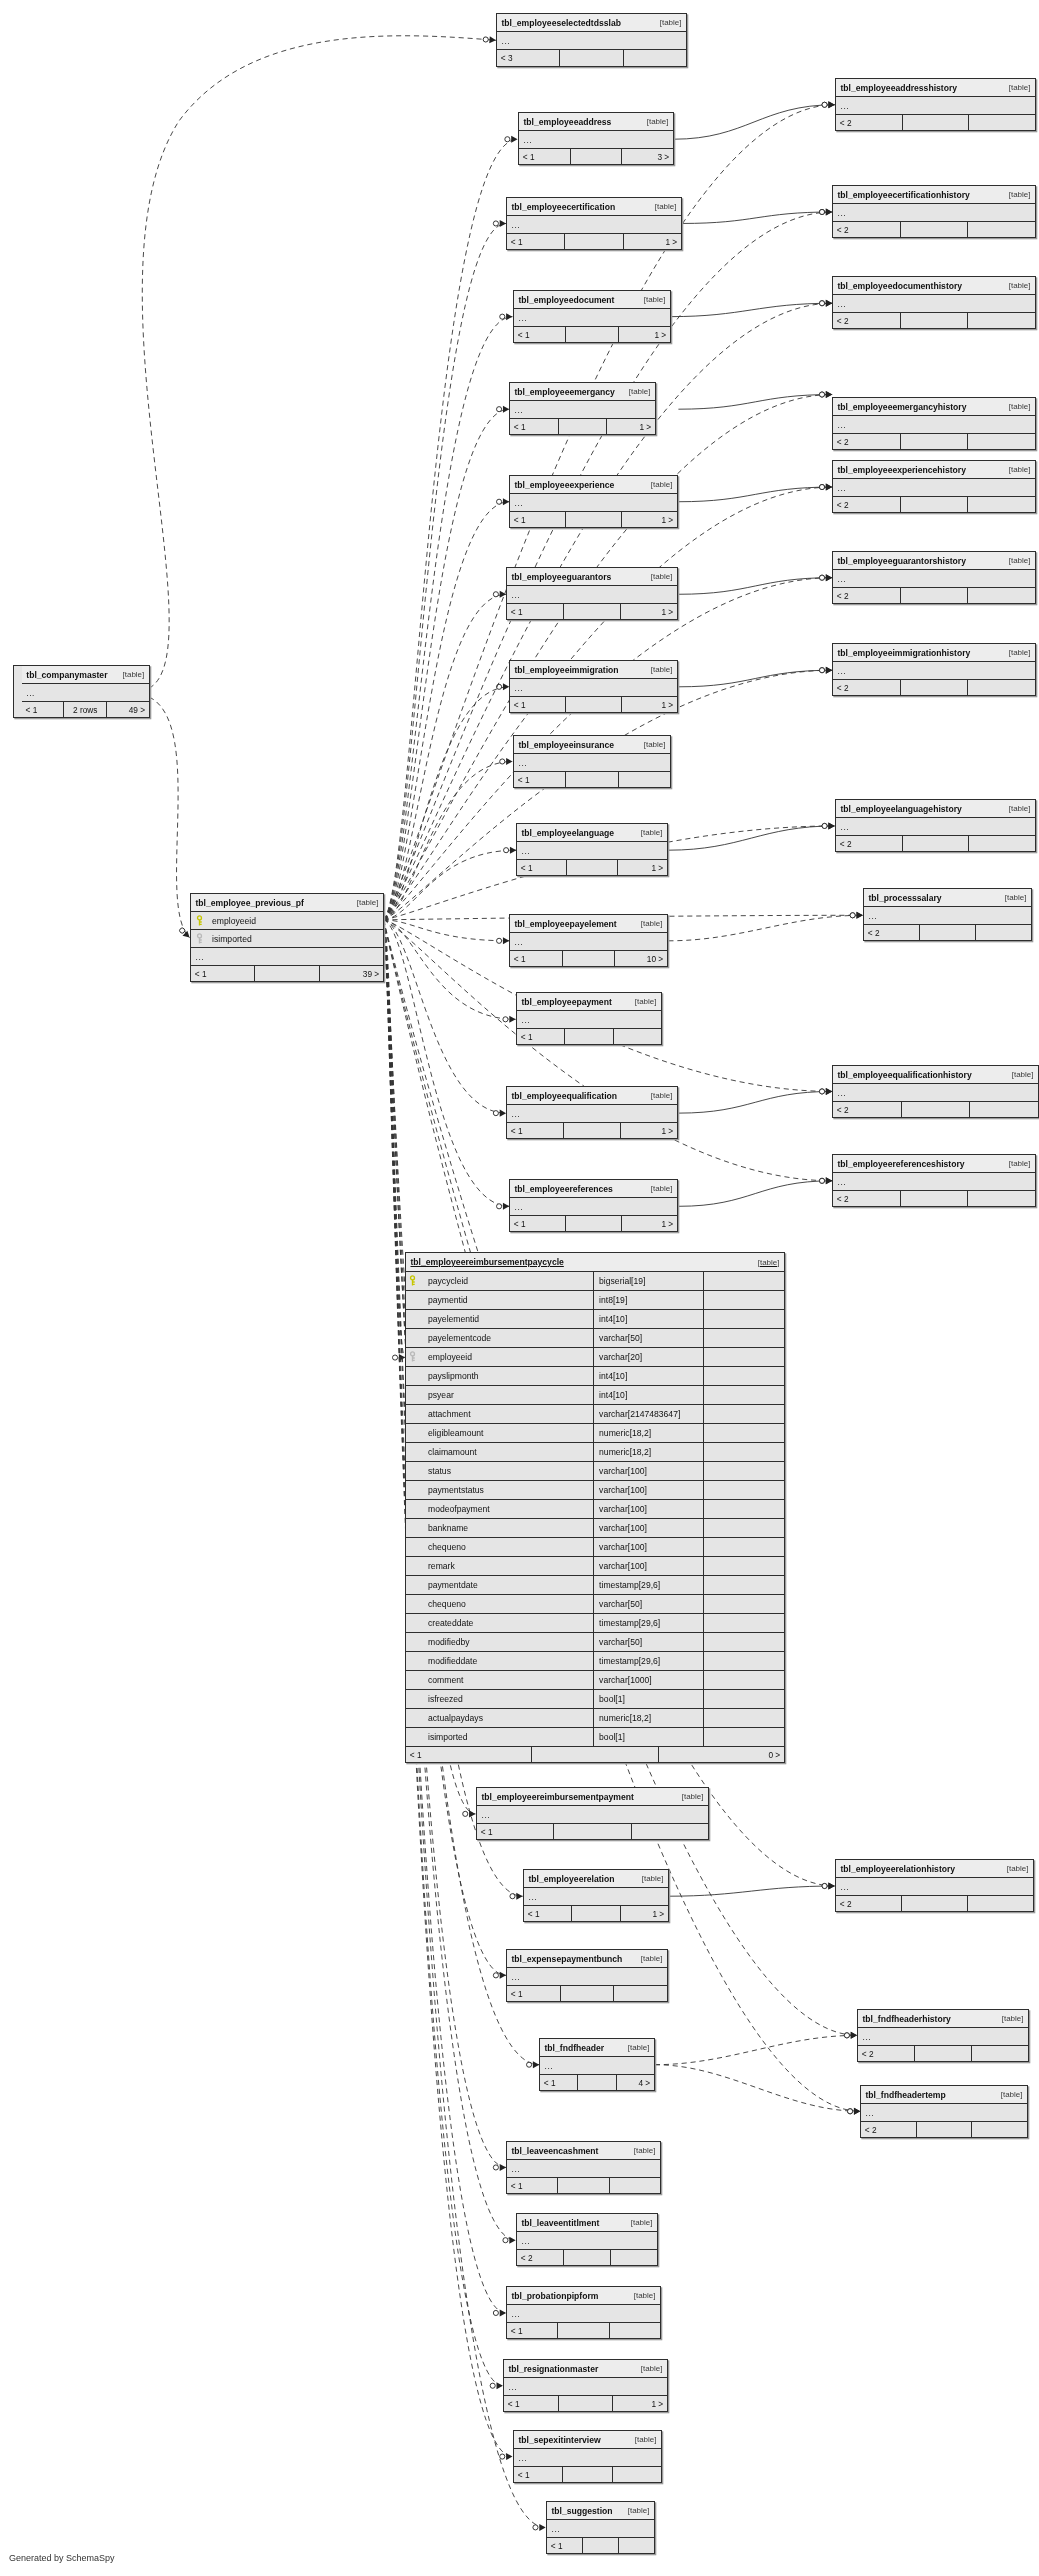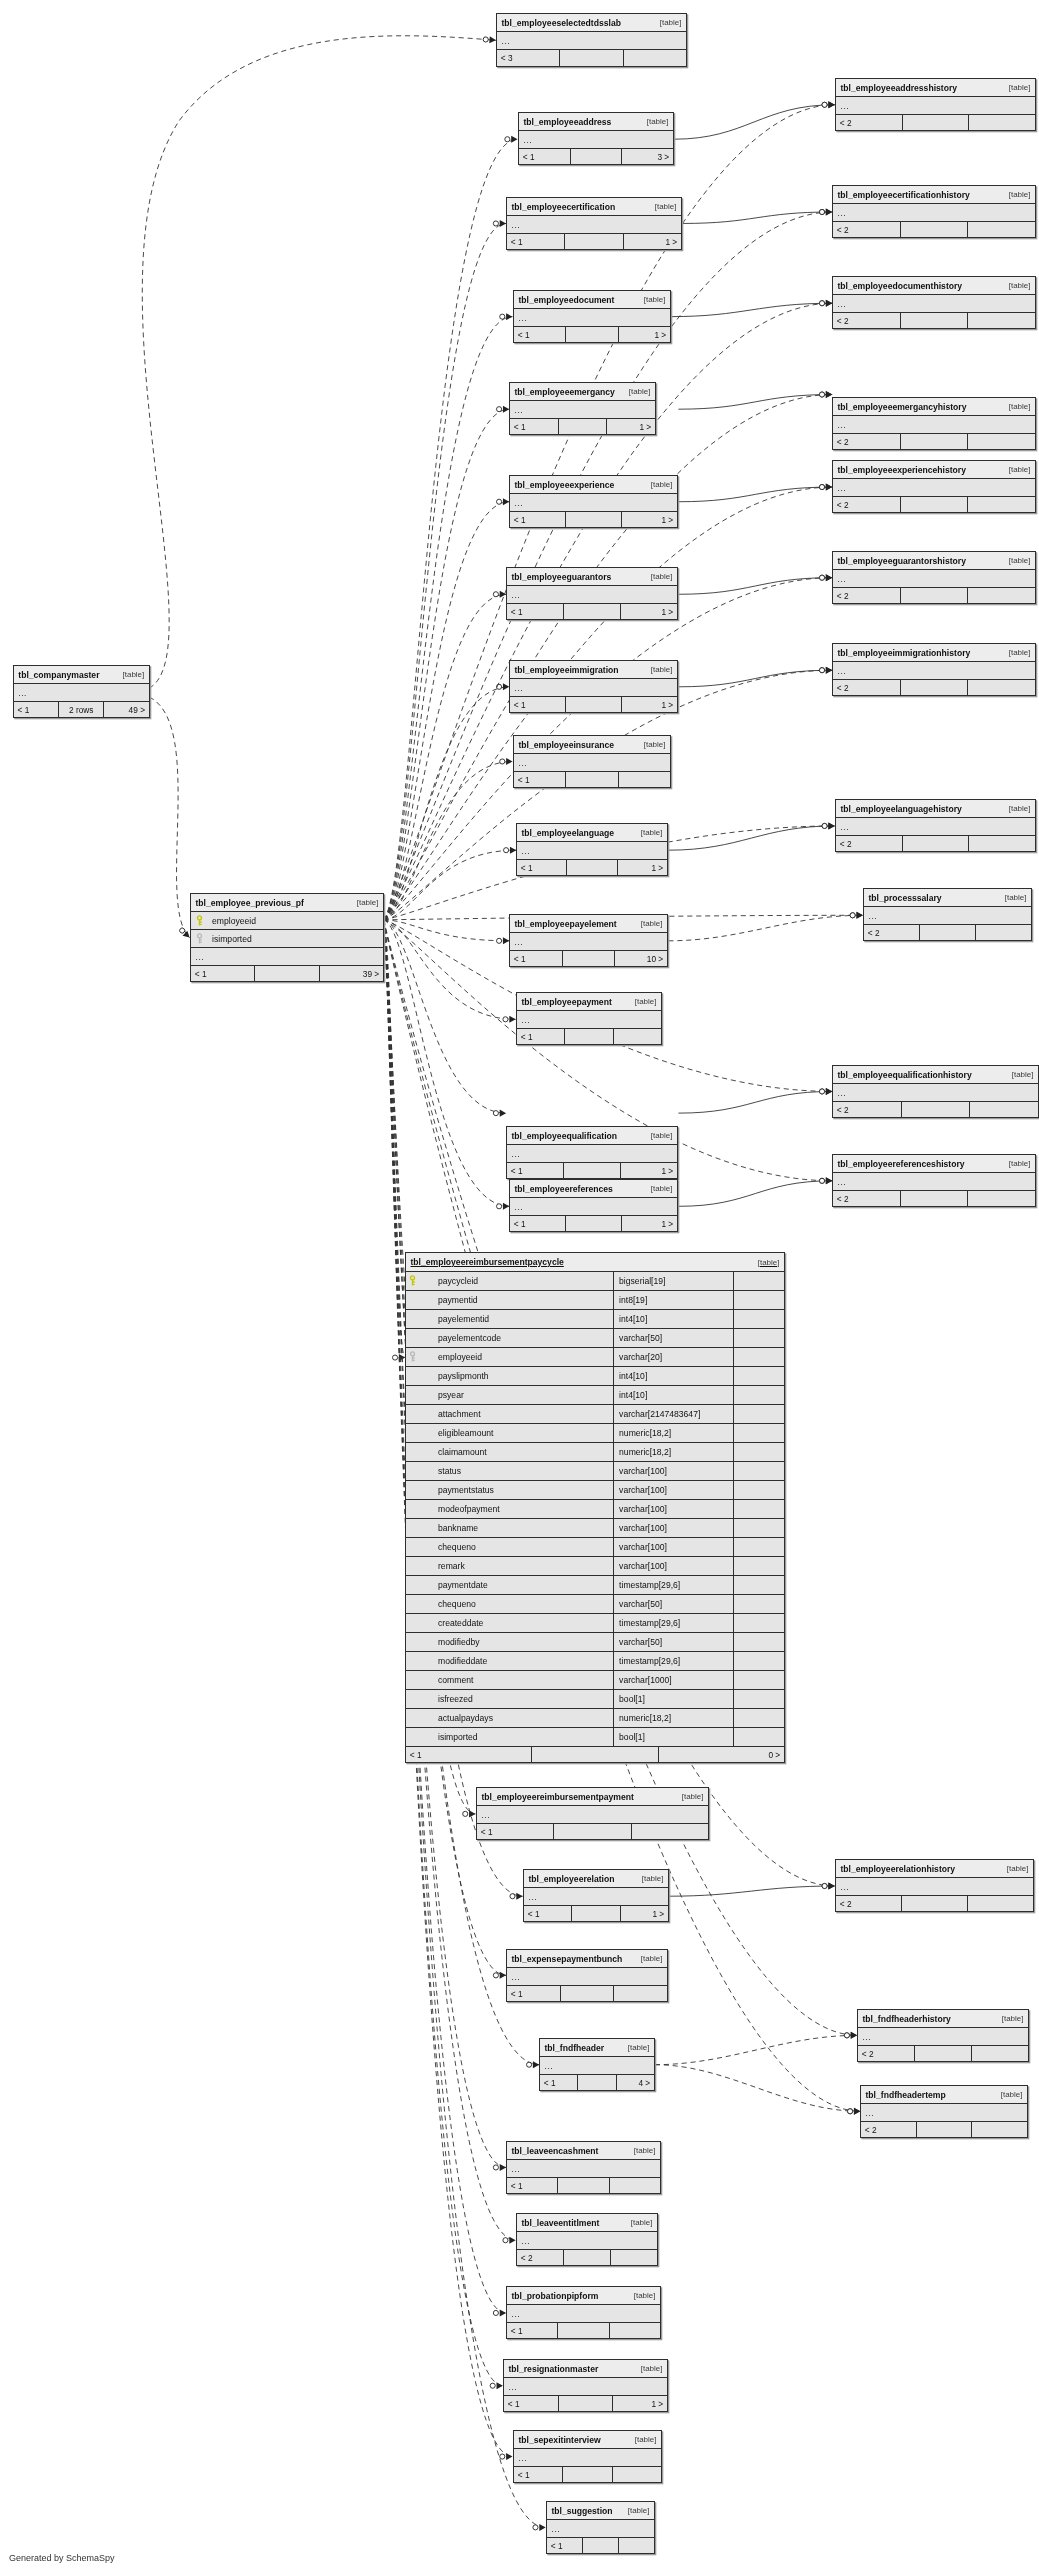--- a/index.html
+++ b/index.html
@@ -12,21 +12,21 @@
   .ttag{font-size:8px;color:#3a3a3a;margin-left:6.4px;}
   .trow{height:18px;display:flex;align-items:center;border-bottom:0.6px solid #2e2e2e;box-sizing:border-box;padding:0 4.5px;font-size:8.6px;white-space:nowrap;}
   .kicon{width:16.6px;display:inline-flex;justify-content:flex-start;align-items:center;flex:0 0 16.6px;}
   .dots{color:#222;font-size:8.3px;letter-spacing:0.6px;}
   .tfoot{display:flex;height:15.3px;font-size:8.3px;}
   .fcell{flex:1;display:flex;align-items:center;padding:0 3.8px;box-sizing:border-box;overflow:hidden;white-space:nowrap;}
   .fcell+.fcell{border-left:0.6px solid #2e2e2e;}
   .fcell.c{justify-content:center;}
   .fcell.r{justify-content:flex-end;}
   .big .thead{height:19px;text-decoration:underline;}
-  .big .trow{height:19px;padding:0;gap:10px;}
+  .big .trow{height:19px;padding:0;}
   .colrow{display:grid;grid-template-columns:22px 165px 110px 1fr;align-items:center;}
   .colrow .kwrap{display:flex;justify-content:center;}
   .colrow .ctype{border-left:0.6px solid #2e2e2e;height:100%;display:flex;align-items:center;padding-left:5.1px;box-sizing:border-box;}
   .colrow .cpad{border-left:0.6px solid #2e2e2e;height:100%;}
   .caption{position:absolute;left:9px;top:2553px;font-size:9px;color:#333;}
 </style>
 </head>
 <body>
 
 <div class="canvas">
@@ -88,21 +88,21 @@
         <path d="M1063,786 C1178,786 1189,763 1304,763" fill="none" stroke="#333333" stroke-width="1.4" marker-end="url(#term)"></path>
         <path d="M1063,931 C1178,931 1189,905 1304,905" fill="none" stroke="#333333" stroke-width="1.4" marker-end="url(#term)"></path>
         <path d="M1063,1076 C1178,1076 1189,1050 1304,1050" fill="none" stroke="#333333" stroke-width="1.4" marker-end="url(#term)"></path>
         <path d="M1047,1332 C1162,1332 1193,1294 1308,1294" fill="none" stroke="#333333" stroke-width="1.4" marker-end="url(#term)"></path>
         <path d="M1063,1744 C1178,1744 1189,1710 1304,1710" fill="none" stroke="#333333" stroke-width="1.4" marker-end="url(#term)"></path>
         <path d="M1063,1890 C1178,1890 1189,1850 1304,1850" fill="none" stroke="#333333" stroke-width="1.4" marker-end="url(#term)"></path>
         <path d="M1047,2971 C1162,2971 1193,2955 1308,2955" fill="none" stroke="#333333" stroke-width="1.4" marker-end="url(#term)"></path>
       </g>
   </svg>
   <div id="tables">
-      <div class="tbox" style="left: 12.8px; top: 665px; width: 137px;">
+      <div class="tbox" style="left: 12.8px; top: 665px; width: 137px; padding-left: 8px;">
         <div class="thead">
      <span class="ttitle">tbl_companymaster</span>
      <span class="ttag">[table]</span>
         </div>
         <div class="trow dots">...</div>
         <div class="tfoot">
      <span class="fcell">&lt; 1</span>
      <span class="fcell c">2 rows</span>
      <span class="fcell r">49 &gt;</span>
         </div>
@@ -382,21 +382,21 @@
      <span class="ttitle">tbl_employeepayment</span>
      <span class="ttag">[table]</span>
         </div>
         <div class="trow dots">...</div>
         <div class="tfoot">
      <span class="fcell">&lt; 1</span>
      <span class="fcell c"></span>
      <span class="fcell r"></span>
         </div>
       </div>
-      <div class="tbox" style="left: 506px; top: 1086px; width: 172px; margin-top: 40px;">
+      <div class="tbox" style="left: 506px; top: 1086px; width: 172px;">
         <div class="thead">
      <span class="ttitle">tbl_employeequalification</span>
      <span class="ttag">[table]</span>
         </div>
         <div class="trow dots">...</div>
         <div class="tfoot">
      <span class="fcell">&lt; 1</span>
      <span class="fcell c"></span>
      <span class="fcell r">1 &gt;</span>
         </div>

